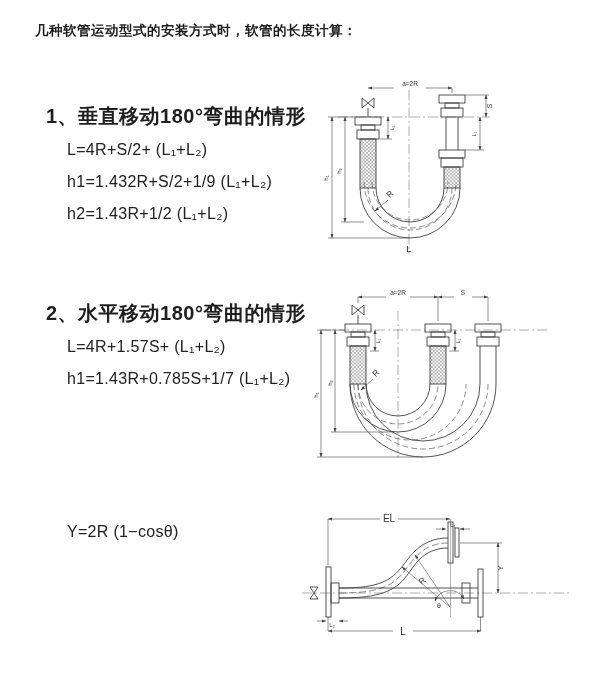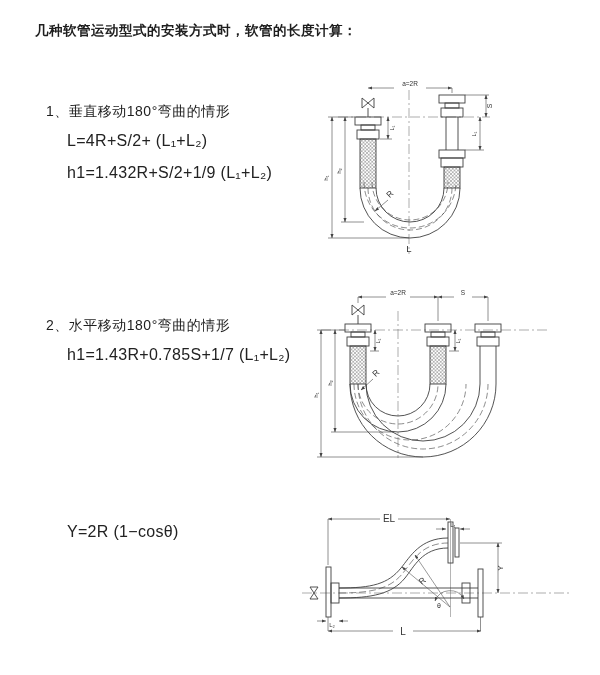--- a/index.html
+++ b/index.html
@@ -1,40 +1,42 @@
 <!DOCTYPE html>
 <html><head>
 <meta charset="utf-8">
 <style>
   html,body{margin:0;padding:0;background:#ffffff;}
   .page{position:relative;width:600px;height:675px;background:#ffffff;overflow:hidden;
         font-family:"Liberation Sans","DejaVu Sans",sans-serif;color:#1e1e1e;}
   .title{position:absolute;left:35px;top:22px;font-size:13.5px;font-weight:700;letter-spacing:0.5px;}
   .sec{position:absolute;left:46px;width:280px;}
-  .sec-heading{font-size:14px;font-weight:400;letter-spacing:0.5px;margin-bottom:4px;white-space:nowrap;}
+  .sec-heading{font-size:20px;font-weight:700;letter-spacing:0.5px;margin-bottom:4px;white-space:nowrap;}
   .formula{height:32px;display:flex;align-items:center;margin-left:21px;font-size:16px;
            letter-spacing:0.3px;color:#222;white-space:nowrap;}
   .diag{position:absolute;}
   svg text{font-family:"Liberation Sans","DejaVu Sans",sans-serif;fill:#333;}
 </style>
 </head>
 <body>
 
 <div class="page">
 
   <div class="title">几种软管运动型式的安装方式时，软管的长度计算：</div>
 
   <section class="sec" style="top:103px">
     <div class="sec-heading">1、垂直移动180°弯曲的情形</div>
     <div class="formula">L=4R+S/2+ (L₁+L₂)</div>
     <div class="formula">h1=1.432R+S/2+1/9 (L₁+L₂)</div>
+    <div class="formula">h2=1.43R+1/2 (L₁+L₂)</div>
   </section>
 
-  <section class="sec" style="top:317px">
+  <section class="sec" style="top:300px">
     <div class="sec-heading">2、水平移动180°弯曲的情形</div>
+    <div class="formula">L=4R+1.57S+ (L₁+L₂)</div>
     <div class="formula">h1=1.43R+0.785S+1/7 (L₁+L₂)</div>
   </section>
 
   <section class="sec" style="top:516px">
     <div class="formula">Y=2R (1−cosθ)</div>
   </section>
 
   <svg class="diag" style="left:318px;top:76px" width="268" height="182" viewBox="0 0 268 182">
     <defs>
       <pattern id="hA" width="3.5" height="3.5" patternUnits="userSpaceOnUse">

